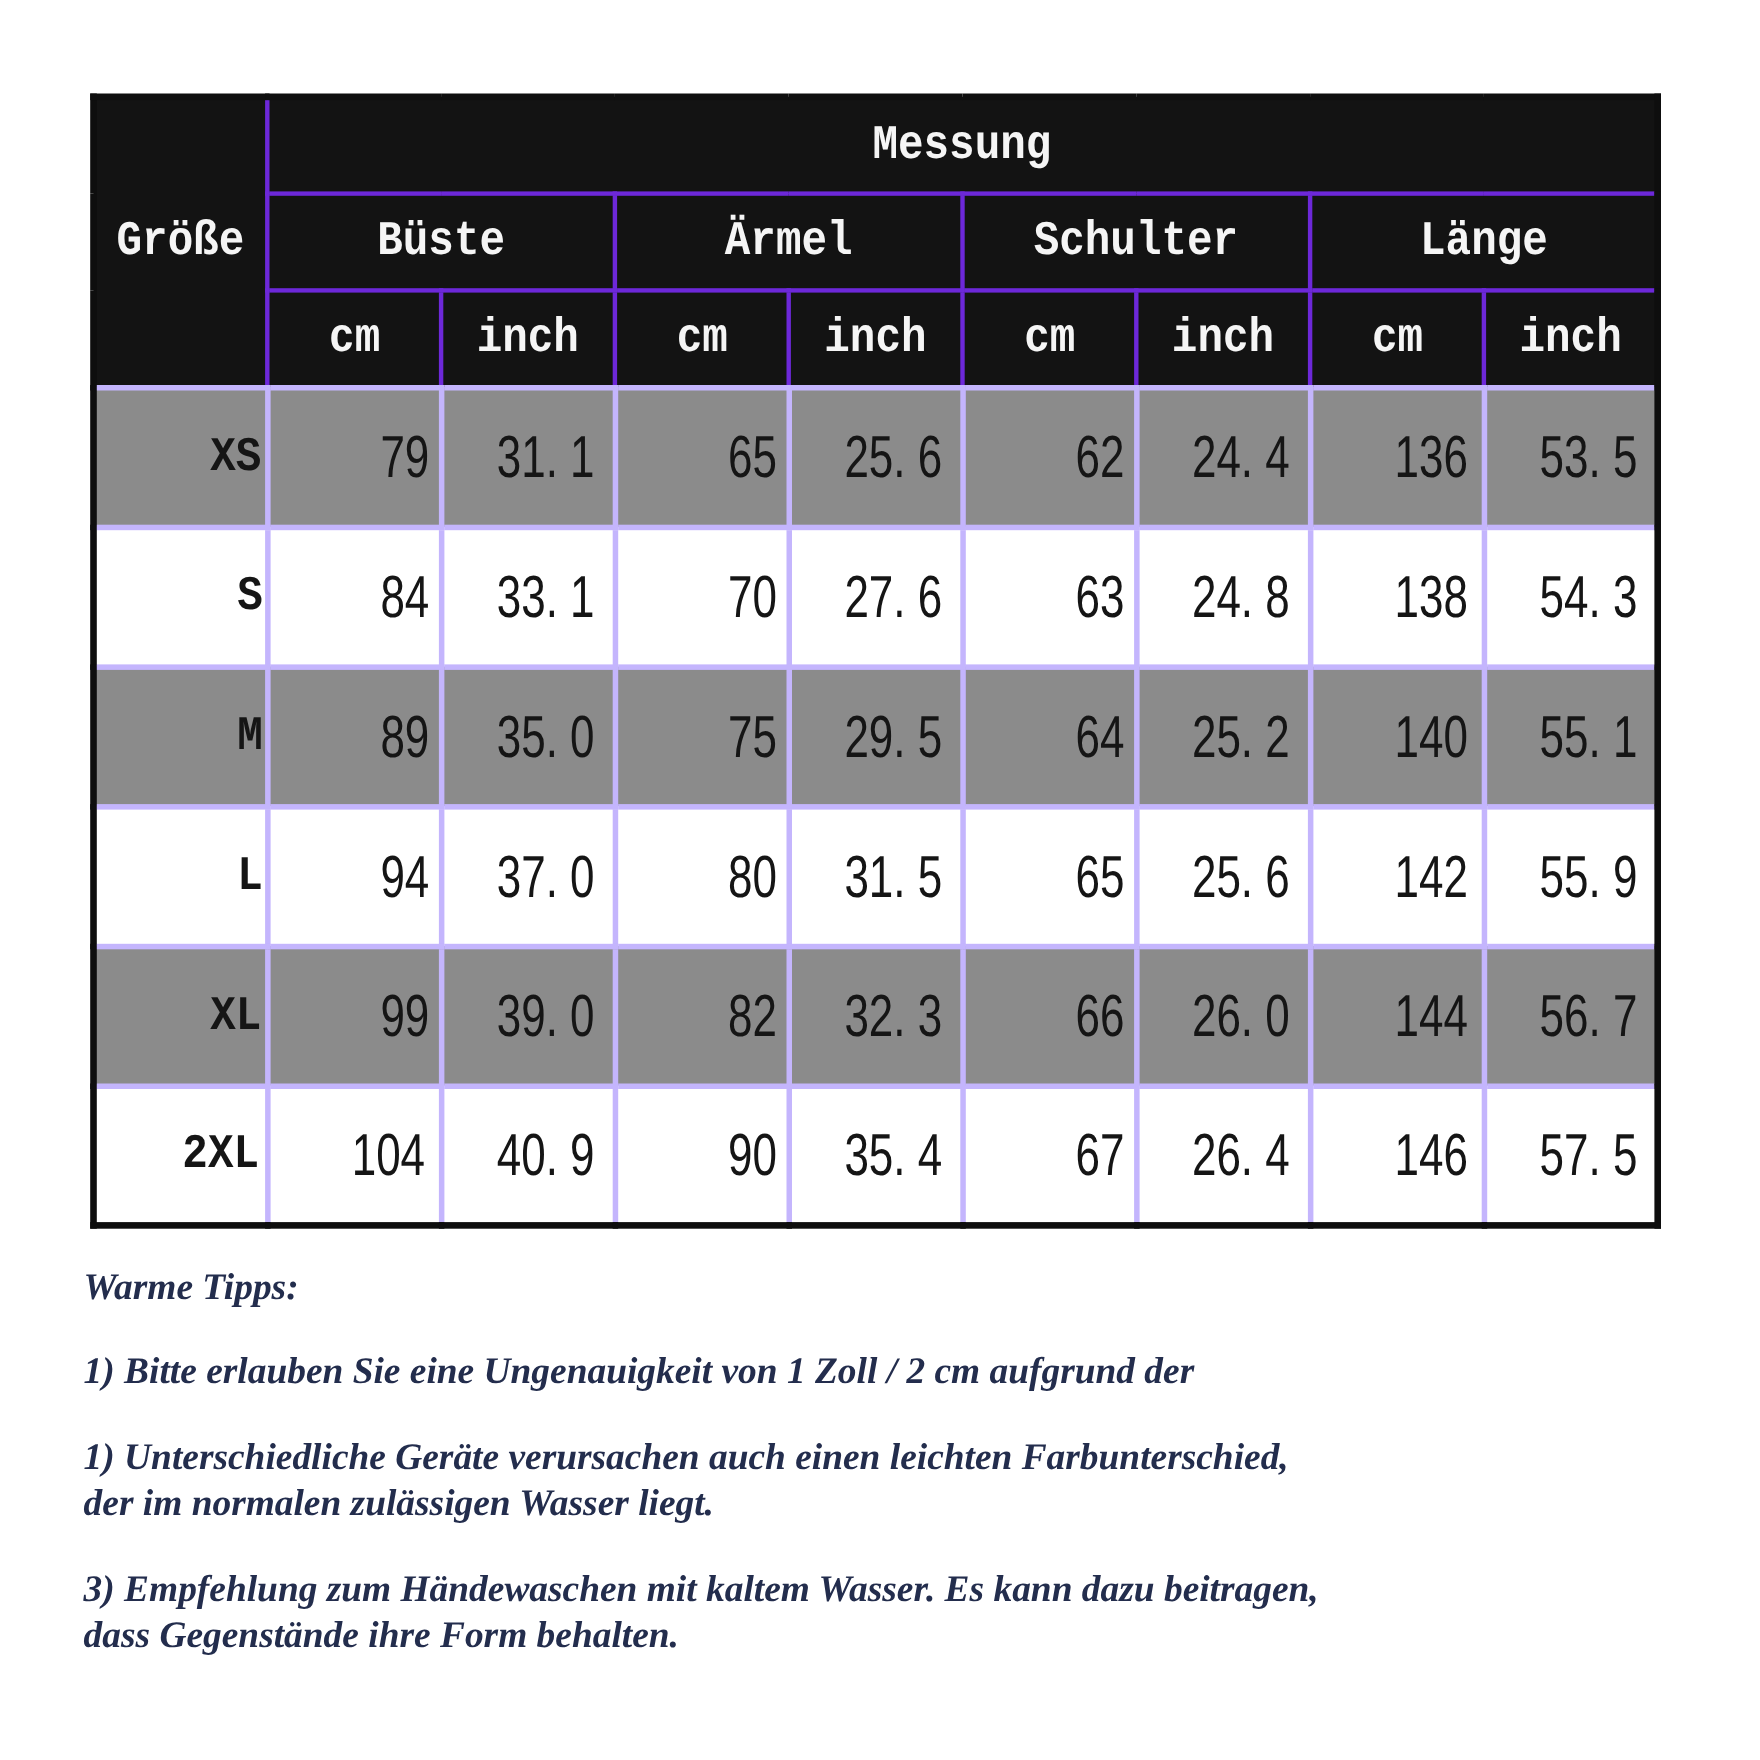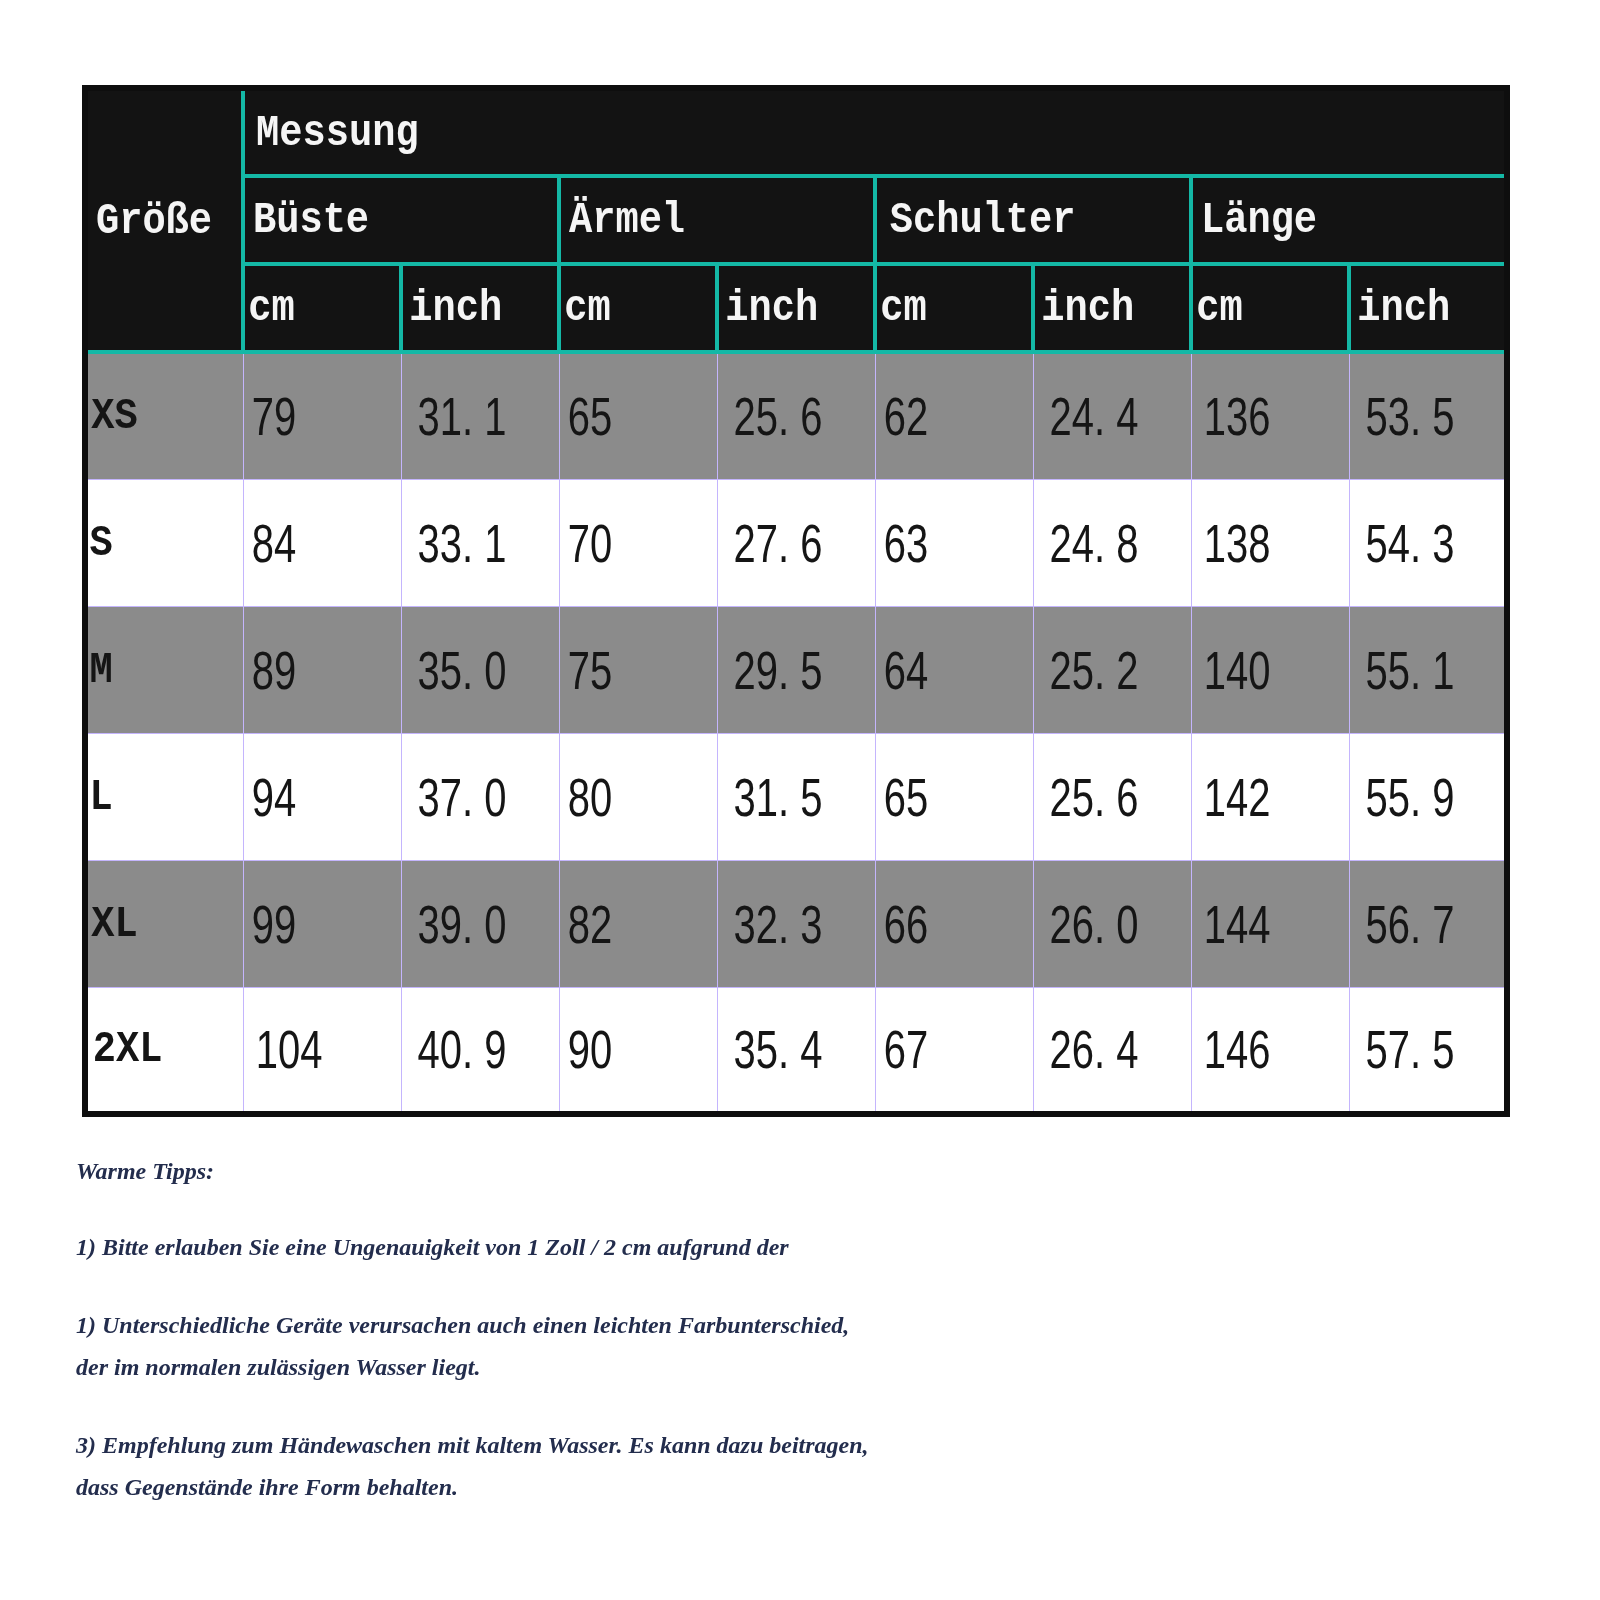--- a/index.html
+++ b/index.html
@@ -19,30 +19,30 @@
     table-layout: fixed;
     border: 6px solid #0e0e0e;
   }
   table.size-chart col { width: 158px; }
 
   tr.hrow { height: 88px; }
   tr.drow { height: 127px; }
 
   th.hcell {
     background: #131313;
-    border: 4px solid #14b8a6;
-    text-align: left;
+    border: 4px solid #6d28d9;
+    text-align: center;
     vertical-align: middle;
     padding: 0;
     font-weight: normal;
   }
   td.dcell {
     background: #ffffff;
-    border: 1px solid #c4b5fd;
-    text-align: left;
+    border: 5px solid #c4b5fd;
+    text-align: right;
     vertical-align: middle;
     padding: 0;
   }
   tr.shaded td.dcell { background: #8b8b8b; }
 
   .mono-text {
     display: inline-block;
     font-family: "Liberation Mono", monospace;
     font-weight: bold;
     font-size: 44px;
@@ -69,21 +69,21 @@
   }
 
   
   .tips {
     position: absolute;
     left: 76px; top: 1150px;
     width: 1480px;
     font-family: "Liberation Serif", serif;
     font-style: italic;
     font-weight: bold;
-    font-size: 24px;
+    font-size: 34px;
     line-height: 42px;
     color: #232d4d;
   }
   .tips-heading { margin: 0 0 34px 0; }
   .tip-item { margin: 12px 0 36px 0; }
 </style>
 </head>
 <body>
 
 <table class="size-chart">

